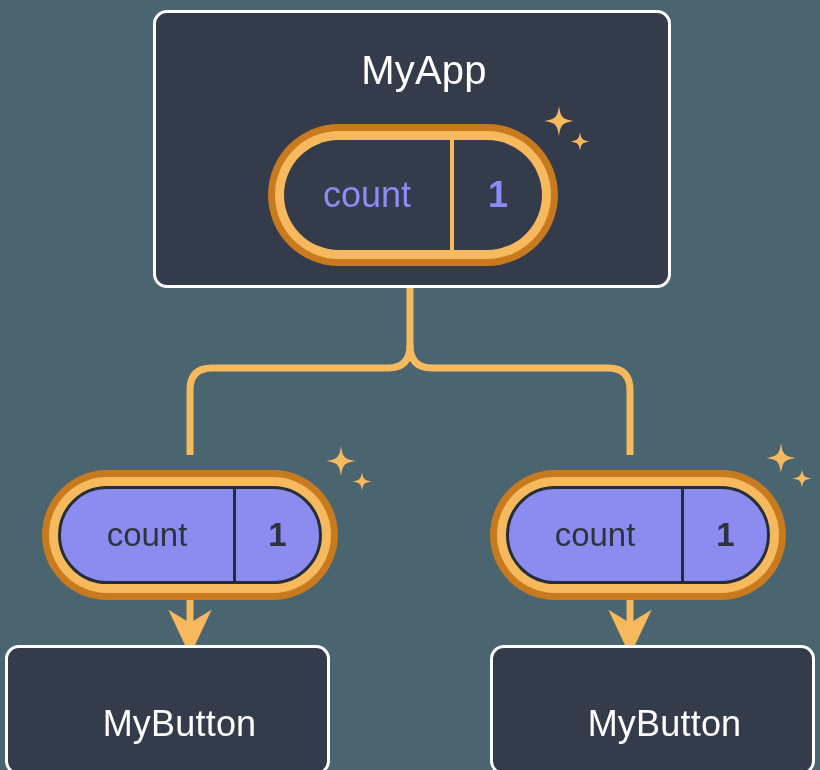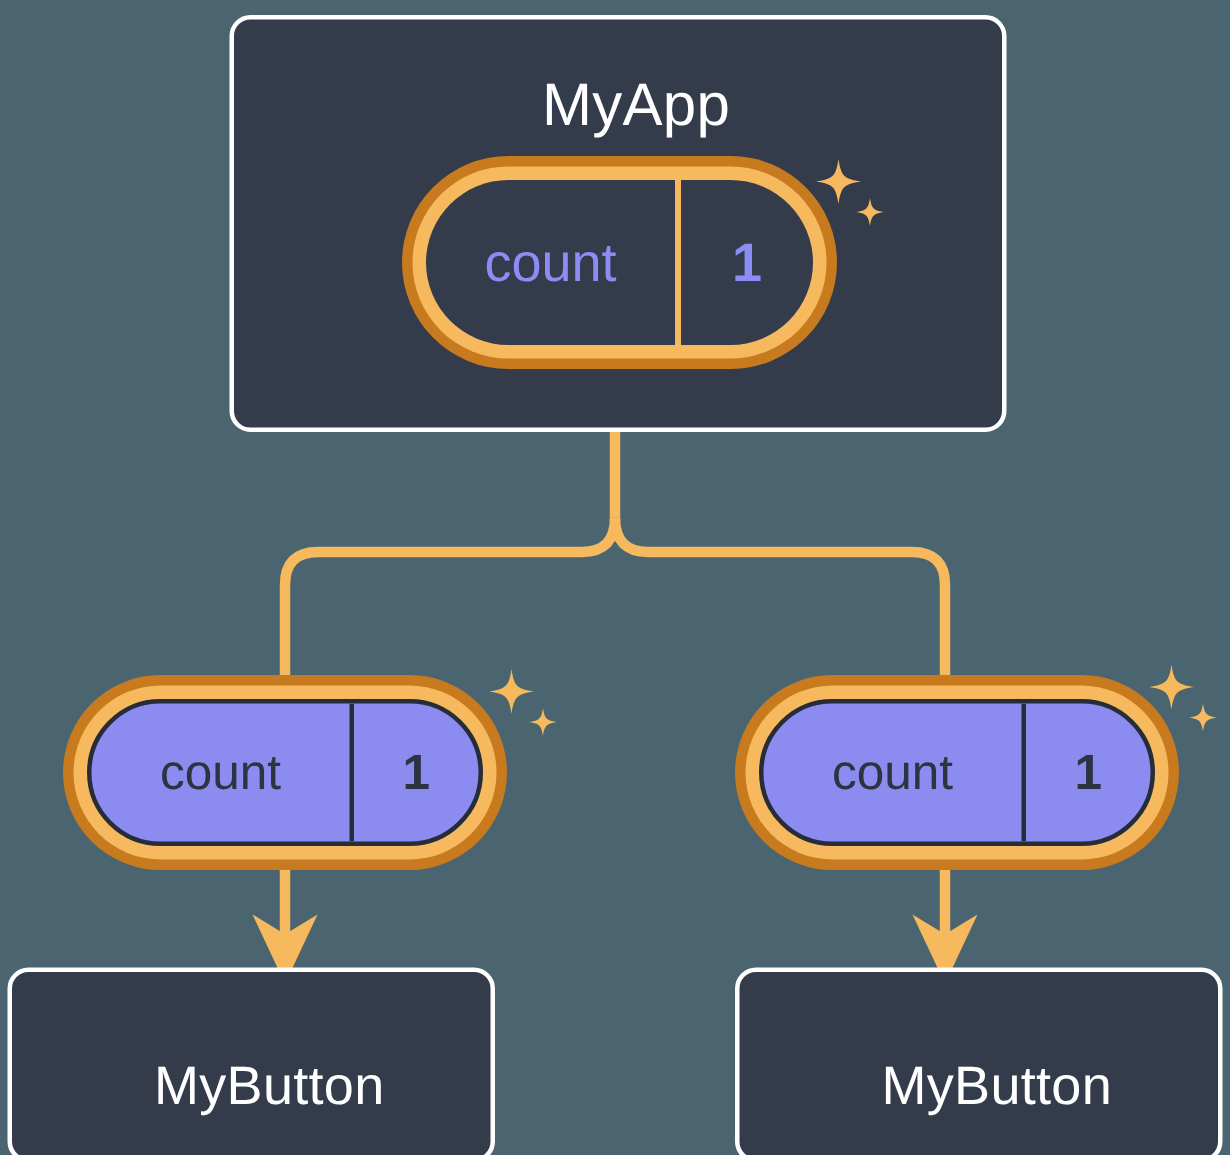--- a/index.html
+++ b/index.html
@@ -75,20 +75,21 @@
   }
 
   
   .pill {
     position: absolute;
     box-sizing: border-box;
     border-radius: 999px;
     background: #c87a1e;           
     padding: 7px;
     filter: drop-shadow(0 0 0 transparent);
+    margin-top: 20px;
   }
   .pill-inner {
     box-sizing: border-box;
     width: 100%;
     height: 100%;
     border-radius: 999px;
     background: #f6b95e;           
     padding: 9px;
   }
   .pill-body {

